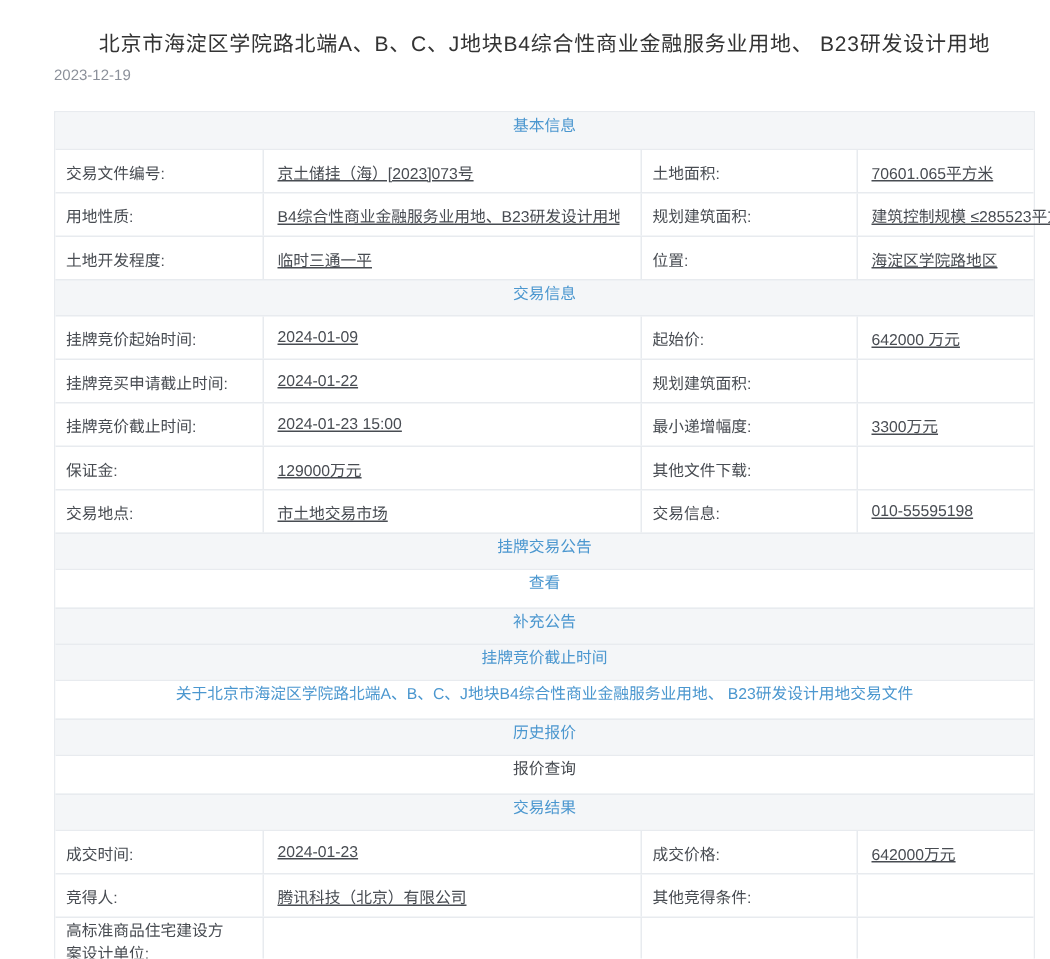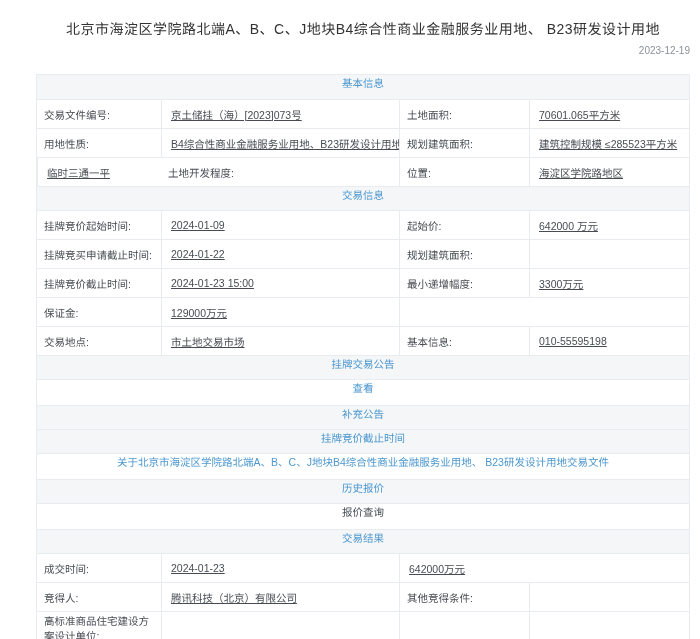--- a/index.html
+++ b/index.html
@@ -23,30 +23,30 @@
     font-weight:400;
     color:#333333;
     text-align:center;
     letter-spacing:0.5px;
   }
   .date{
     margin-top:6px;
     font-size:10px;
     line-height:12px;
     color:var(--muted);
-    text-align:right;
+    text-align:left;
   }
   .table{
     margin:17px 10px 0 36px;
     width:654px;
     border:1px solid var(--border);
     font-size:10.5px;
   }
   .row{display:block;}
-  .row + .row{border-top:1px solid var(--border);}
+  .row + .row{border-top:1px solid var(--border);gap:14px;}
   .row.section{
     height:24px;
     background:var(--section-bg);
     color:var(--accent);
     display:flex;align-items:flex-start;justify-content:center;
   }
   .row.linkrow{
     height:26px;
     background:#ffffff;
     display:flex;justify-content:center;
@@ -93,22 +93,22 @@
   </div>
 
   <div class="row data">
     <div class="cell label c1">用地性质:</div>
     <div class="cell value c2">B4综合性商业金融服务业用地、B23研发设计用地</div>
     <div class="cell label c3">规划建筑面积:</div>
     <div class="cell value c4">建筑控制规模 ≤285523平方米</div>
   </div>
 
   <div class="row data">
+    <div class="cell label c1">土地开发程度:</div>
     <div class="cell value c2">临时三通一平</div>
-    <div class="cell label c1">土地开发程度:</div>
     <div class="cell label c3">位置:</div>
     <div class="cell value c4">海淀区学院路地区</div>
   </div>
 
   <div class="row section">
     <span>交易信息</span>
   </div>
 
   <div class="row data">
     <div class="cell label c1">挂牌竞价起始时间:</div>
@@ -127,27 +127,28 @@
   <div class="row data">
     <div class="cell label c1">挂牌竞价截止时间:</div>
     <div class="cell value c2">2024-01-23 15:00</div>
     <div class="cell label c3">最小递增幅度:</div>
     <div class="cell value c4">3300万元</div>
   </div>
 
   <div class="row data">
     <div class="cell label c1">保证金:</div>
     <div class="cell value c2">129000万元</div>
+    <div class="cell label c3">其他文件下载:</div>
     <div class="cell value c4"></div>
   </div>
 
   <div class="row data">
     <div class="cell label c1">交易地点:</div>
     <div class="cell value c2">市土地交易市场</div>
-    <div class="cell label c3">基本信息:</div>
+    <div class="cell label c3">交易信息:</div>
     <div class="cell value c4">010-55595198</div>
   </div>
 
   <div class="row section">
     <span>挂牌交易公告</span>
   </div>
 
   <div class="row linkrow">
     <a>查看</a>
   </div>
@@ -172,20 +173,21 @@
     <span class="plain-text">报价查询</span>
   </div>
 
   <div class="row section">
     <span>交易结果</span>
   </div>
 
   <div class="row data">
     <div class="cell label c1">成交时间:</div>
     <div class="cell value c2">2024-01-23</div>
+    <div class="cell label c3">成交价格:</div>
     <div class="cell value c4">642000万元</div>
   </div>
 
   <div class="row data">
     <div class="cell label c1">竞得人:</div>
     <div class="cell value c2">腾讯科技（北京）有限公司</div>
     <div class="cell label c3">其他竞得条件:</div>
     <div class="cell value c4"></div>
   </div>
 

